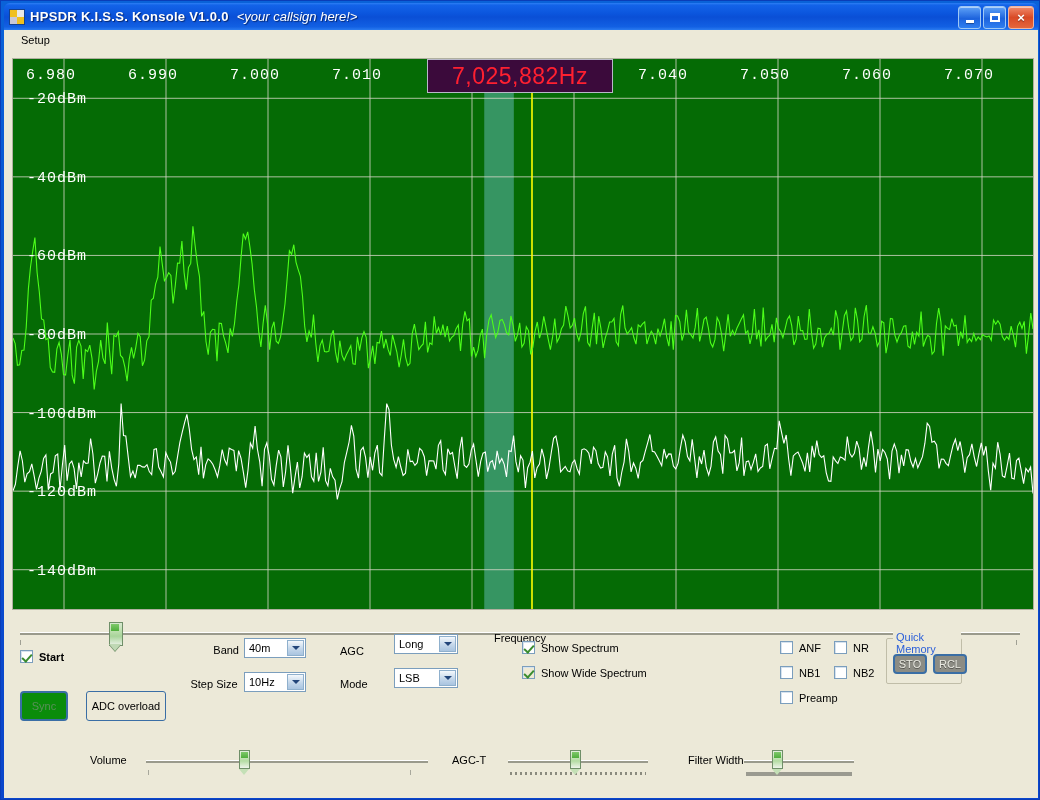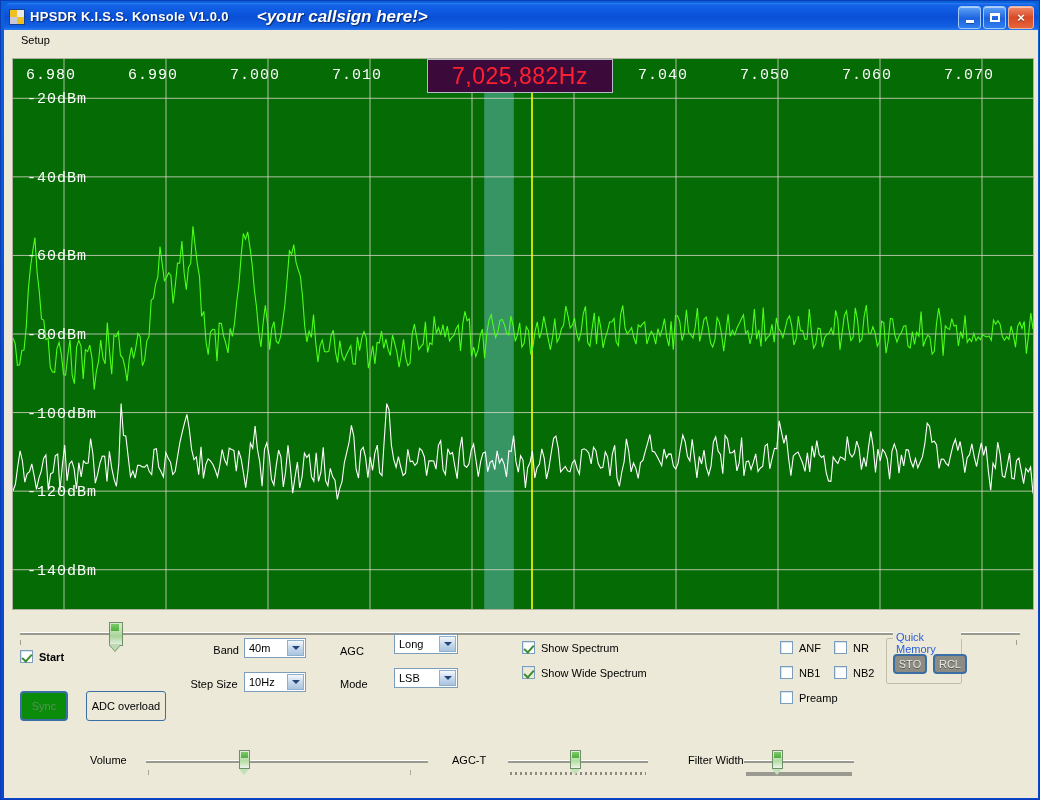--- a/index.html
+++ b/index.html
@@ -31,22 +31,22 @@
   }
   .title-icon i { display:block; }
   .ti1{background:#f0c020} .ti2{background:#e8e8e8} .ti3{background:#c8c8d8} .ti4{background:#f0c020}
   .title-text {
     color: #ffffff; font-size: 13px; font-weight: bold;
     letter-spacing: .3px;
     text-shadow: 1px 1px 1px rgba(0,0,20,.55);
     white-space: nowrap;
   }
   .title-call {
-    color:#ffffff; font-size: 17px; font-weight:bold; font-style: italic;
-    margin-left: 28px;
+    color:#ffffff; font-size: 13px; font-weight:normal; font-style: italic;
+    margin-left: 8px;
     text-shadow: 1px 1px 1px rgba(0,0,20,.55);
   }
   .winbtns { position:absolute; right: 4px; top: 3px; display:flex; gap:2px; }
   .wb {
     width: 21px; height: 21px; border-radius: 3px;
     border: 1px solid #9ec8f5;
     display:flex; align-items:center; justify-content:center;
     box-shadow: inset 0 1px 0 rgba(255,255,255,.5);
     position: relative;
   }
@@ -275,20 +275,21 @@
       </div>
     </div>
 
     <div class="freq-slider">
       <div class="track-line"></div>
       <div class="tickmark" style="left:8px;"></div>
       <div class="tickmark" style="left:1004px;"></div>
       <div class="thumb" id="freq-thumb" style="left: 97px;">
           <span class="cap"></span>
         </div>
+      <div class="freq-label">Frequency</div>
     </div>
 
     <div class="ctl" style="left:16px; top:620px;">
       <span class="chk">
         <span class="box checked"></span>
         <span class="lbl-bold">Start</span>
       </span>
     </div>
 
     <div class="btn sync" style="position:absolute; left:16px; top:661px; width:48px; height:30px;">

